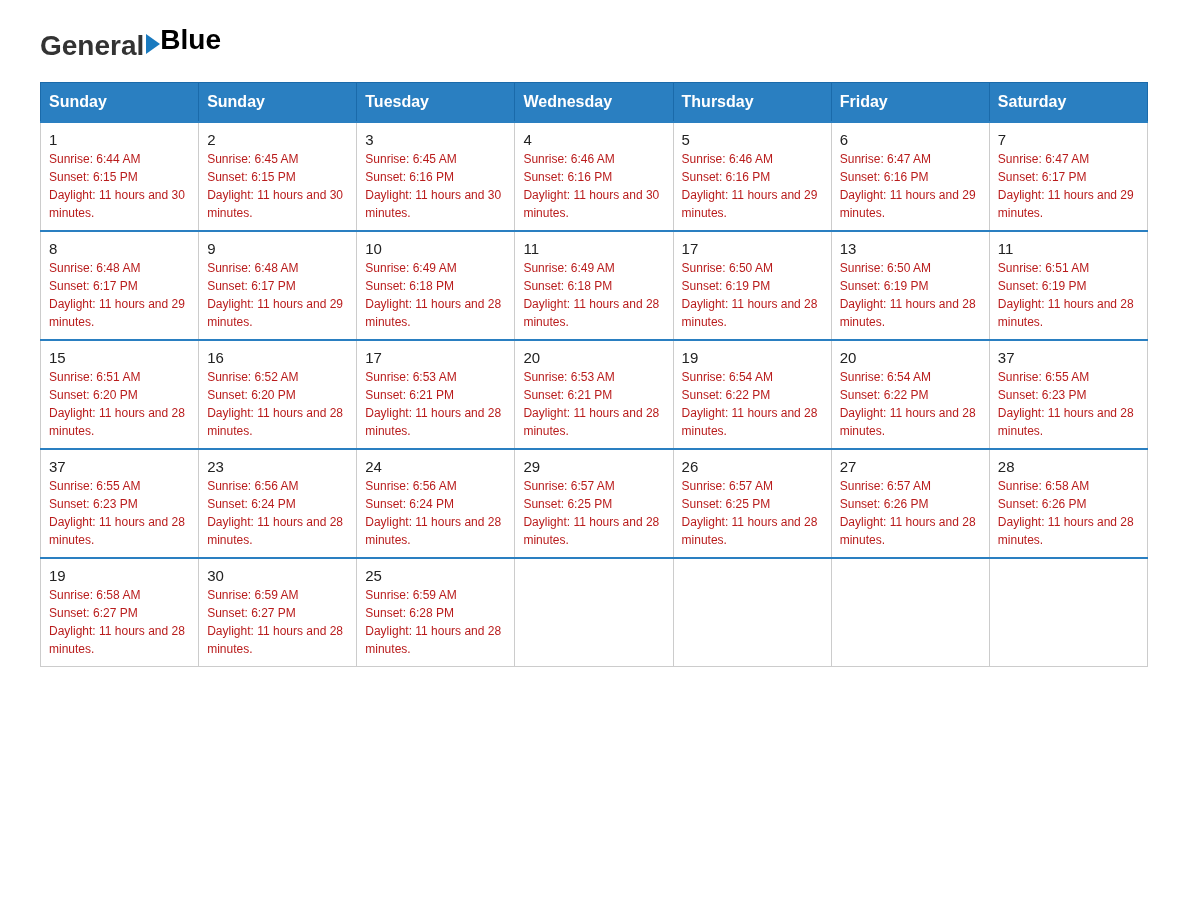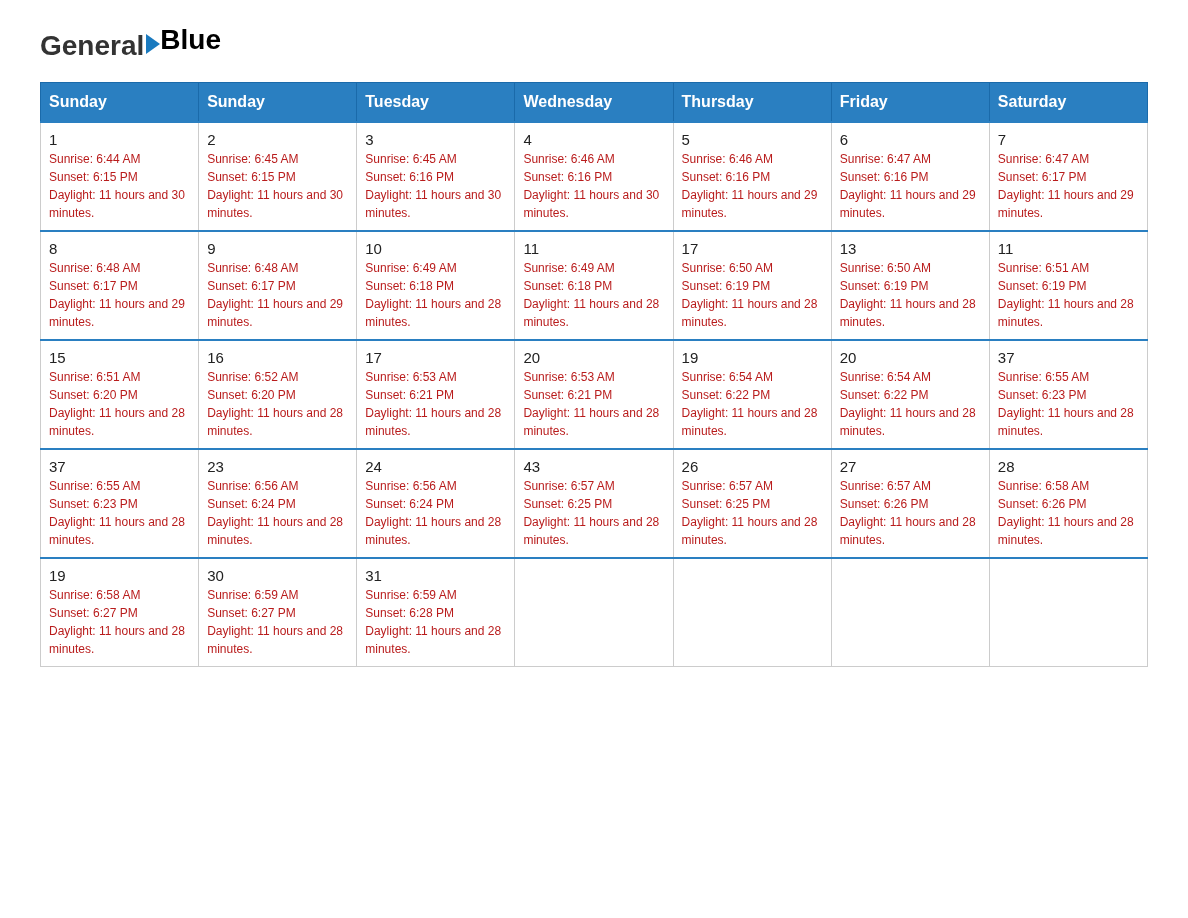--- a/index.html
+++ b/index.html
@@ -231,21 +231,21 @@
         </td>
         <td>
           <span class="day-num">23</span>
           <div class="day-info">Sunrise: 6:56 AM<br>Sunset: 6:24 PM<br>Daylight: 11 hours and 28 minutes.</div>
         </td>
         <td>
           <span class="day-num">24</span>
           <div class="day-info">Sunrise: 6:56 AM<br>Sunset: 6:24 PM<br>Daylight: 11 hours and 28 minutes.</div>
         </td>
         <td>
-          <span class="day-num">43</span>
+          <span class="day-num">29</span>
           <div class="day-info">Sunrise: 6:57 AM<br>Sunset: 6:25 PM<br>Daylight: 11 hours and 28 minutes.</div>
         </td>
         <td>
           <span class="day-num">26</span>
           <div class="day-info">Sunrise: 6:57 AM<br>Sunset: 6:25 PM<br>Daylight: 11 hours and 28 minutes.</div>
         </td>
         <td>
           <span class="day-num">27</span>
           <div class="day-info">Sunrise: 6:57 AM<br>Sunset: 6:26 PM<br>Daylight: 11 hours and 28 minutes.</div>
         </td>
@@ -257,21 +257,21 @@
       <tr>
         <td>
           <span class="day-num">19</span>
           <div class="day-info">Sunrise: 6:58 AM<br>Sunset: 6:27 PM<br>Daylight: 11 hours and 28 minutes.</div>
         </td>
         <td>
           <span class="day-num">30</span>
           <div class="day-info">Sunrise: 6:59 AM<br>Sunset: 6:27 PM<br>Daylight: 11 hours and 28 minutes.</div>
         </td>
         <td>
-          <span class="day-num">31</span>
+          <span class="day-num">25</span>
           <div class="day-info">Sunrise: 6:59 AM<br>Sunset: 6:28 PM<br>Daylight: 11 hours and 28 minutes.</div>
         </td>
         <td class="empty"></td>
         <td class="empty"></td>
         <td class="empty"></td>
         <td class="empty"></td>
       </tr>
     </tbody>
 </table>
 

